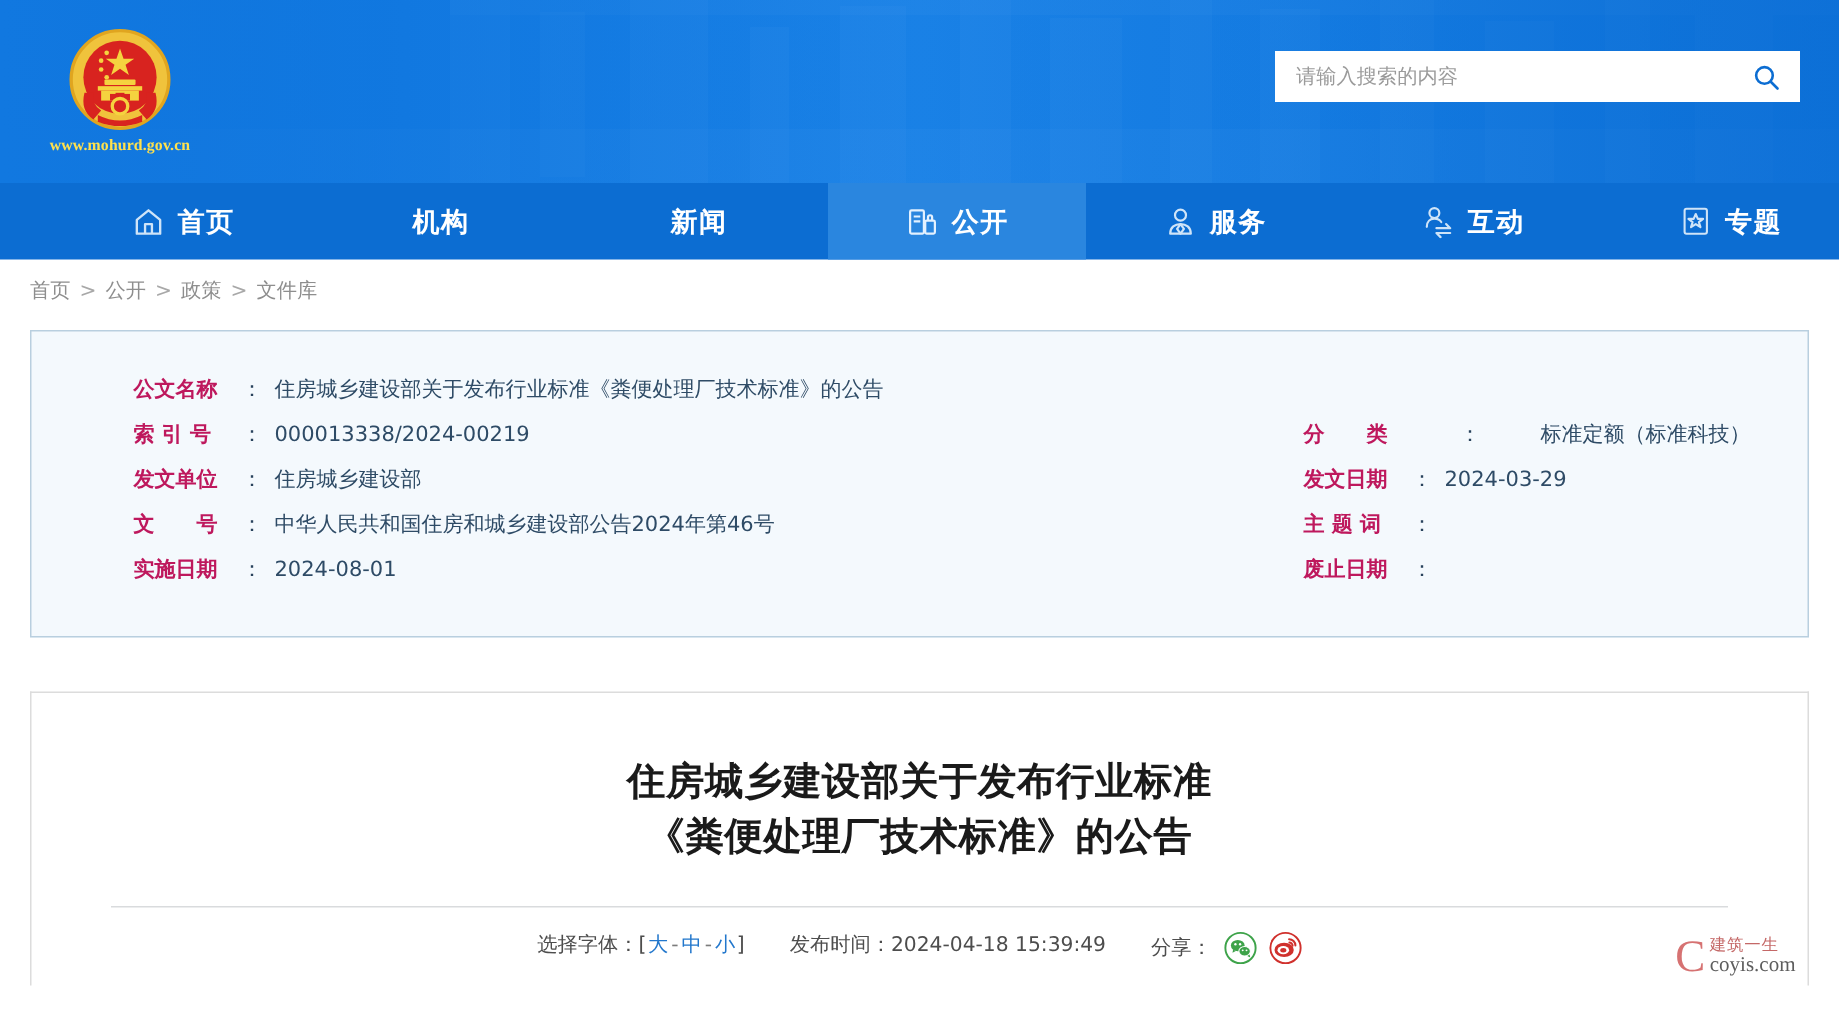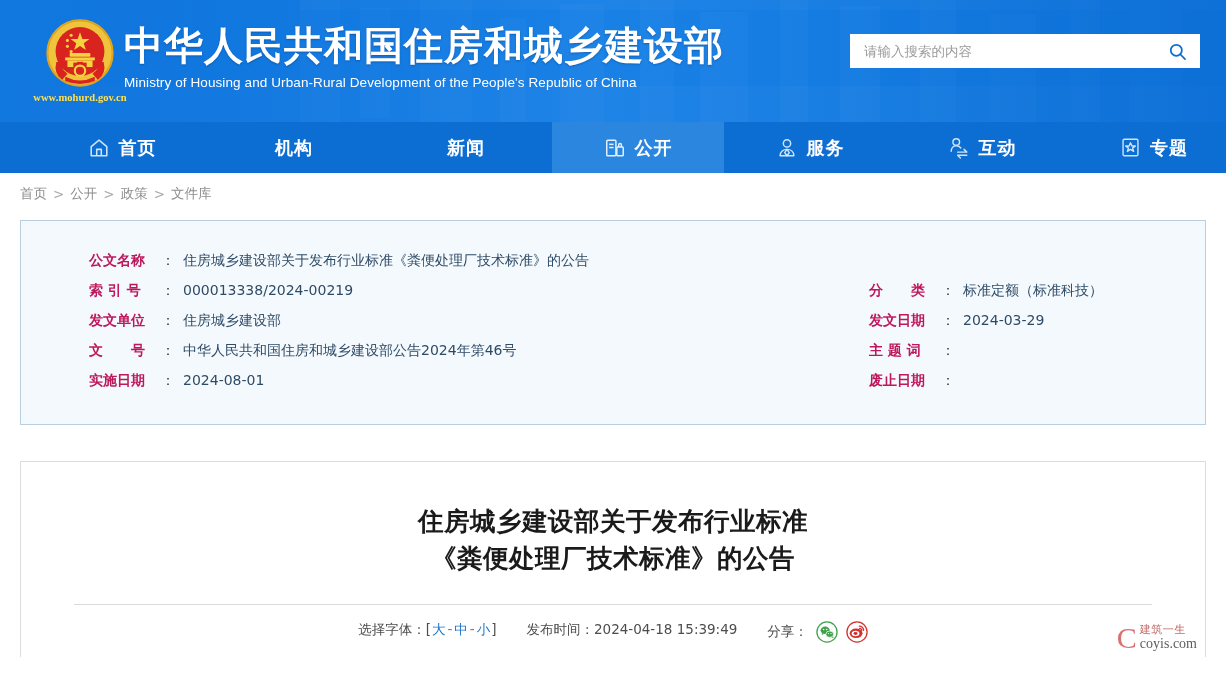--- a/index.html
+++ b/index.html
@@ -257,24 +257,20 @@
 
       <circle cx="50" cy="74" r="7" fill="none" stroke="#f5d33f" stroke-width="3"></circle>
 
       <path d="M18 62 Q14 78 26 86 L33 78 Q24 72 26 62 Z" fill="#d8231f"></path>
       <path d="M82 62 Q86 78 74 86 L67 78 Q76 72 74 62 Z" fill="#d8231f"></path>
       <path d="M30 82 Q50 92 70 82 L70 88 Q50 96 30 88 Z" fill="#d8231f"></path>
     </svg>
     <span class="emblem-url">www.mohurd.gov.cn</span>
   </div>
 
-  <div class="title-block">
-    <div class="cn-title">中华人民共和国住房和城乡建设部</div>
-    <div class="en-title">Ministry of Housing and Urban-Rural Development of the People's Republic of China</div>
-  </div>
 
   <div class="search-box">
     <input class="search-input" type="text" placeholder="请输入搜索的内容" style="">
     <button class="search-btn">
       <svg width="19" height="19" viewBox="0 0 24 24" fill="none" stroke="#0c6dd2" stroke-width="2.2">
         <circle cx="10.5" cy="10.5" r="7"></circle>
         <line x1="15.8" y1="15.8" x2="21.5" y2="21.5" stroke-linecap="round"></line>
       </svg>
     </button>
   </div>
@@ -372,21 +368,21 @@
       <span class="colon">：</span>
       <span class="val">中华人民共和国住房和城乡建设部公告2024年第46号</span>
     </div>
 
     <div class="meta-row col-l" style="top:120px;">
       <span class="lbl">实施日期</span>
       <span class="colon">：</span>
       <span class="val">2024-08-01</span>
     </div>
 
-    <div class="meta-row col-r" style="top:30px;">
+    <div class="meta-row col-r" style="top:30px;gap:32px;">
       <span class="lbl">分　　类</span>
       <span class="colon">：</span>
       <span class="val">标准定额（标准科技）</span>
     </div>
 
     <div class="meta-row col-r" style="top:60px;">
       <span class="lbl">发文日期</span>
       <span class="colon">：</span>
       <span class="val">2024-03-29</span>
     </div>

